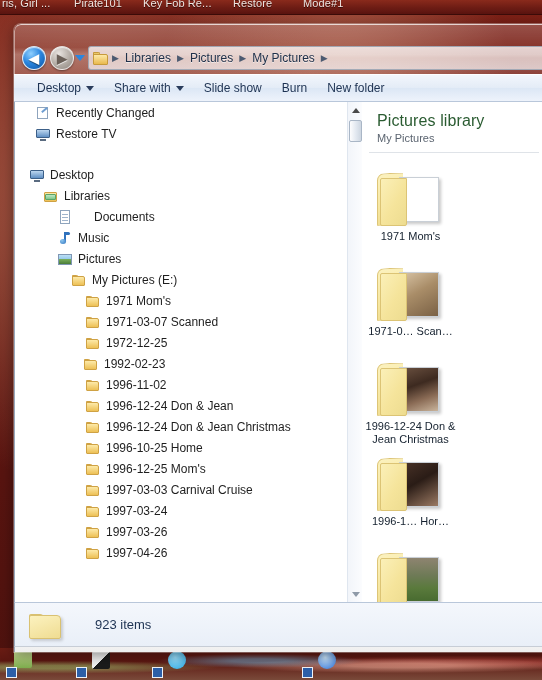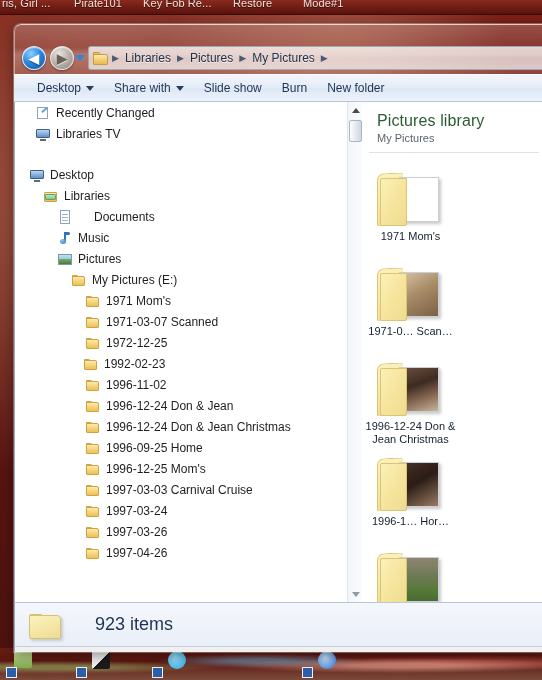--- a/index.html
+++ b/index.html
@@ -296,21 +296,21 @@
     border-left:1px solid #9aa9bd;border-right:1px solid #9aa9bd;
     box-sizing:border-box;
     display:flex;align-items:center;
   }
   #details-folder{position:relative;width:36px;height:30px;margin-left:14px;flex:0 0 auto;}
   #details-folder .db{position:absolute;left:0;bottom:1px;width:32px;height:24px;
     background:linear-gradient(160deg,#fcf2bf,#efdc92);border:1px solid #d9c172;box-sizing:border-box;border-radius:2px 4px 2px 2px;
     box-shadow:2px 2px 3px rgba(0,0,0,.16);}
   #details-folder .dt{position:absolute;left:0;top:4px;width:14px;height:4px;
     background:#f3e3a2;border:1px solid #d9c172;border-bottom:none;box-sizing:border-box;border-radius:2px 3px 0 0;}
-  #details-count{font-size:18px;color:#1d3252;margin-left:30px;}
+  #details-count{font-size:13px;color:#1d3252;margin-left:30px;}
 
   
   #statusbar{
     position:absolute;left:0;top:622px;width:536px;height:26px;
     background:linear-gradient(180deg,#f1f1f1 0%,#e9e9e9 100%);
     border:1px solid #9aa9bd;border-top:1px solid #c7cdd6;
     box-sizing:border-box;display:flex;align-items:center;
   }
 </style>
 </head>
@@ -388,21 +388,21 @@
               <span class="b"></span>
               <span class="pen"></span>
             </span>
             <span class="lbl">Recently Changed</span>
           </div>
           <div class="tree-row" style="padding-left: 20px;">
             <span class="ico ico-monitor">
               <span class="scr"></span>
               <span class="base"></span>
             </span>
-            <span class="lbl">Libraries TV</span>
+            <span class="lbl">Restore TV</span>
           </div>
           <div style="height: 20px;"></div>
           <div class="tree-row" style="padding-left: 14px;">
             <span class="ico ico-monitor">
               <span class="scr"></span>
               <span class="base"></span>
             </span>
             <span class="lbl">Desktop</span>
           </div>
           <div class="tree-row" style="padding-left: 28px;">
@@ -491,21 +491,21 @@
               <span class="t"></span>
               <span class="b"></span>
             </span>
             <span class="lbl">1996-12-24 Don &amp; Jean Christmas</span>
           </div>
           <div class="tree-row" style="padding-left: 70px;">
             <span class="ico ico-folder">
               <span class="t"></span>
               <span class="b"></span>
             </span>
-            <span class="lbl">1996-09-25 Home</span>
+            <span class="lbl">1996-10-25 Home</span>
           </div>
           <div class="tree-row" style="padding-left: 70px;">
             <span class="ico ico-folder">
               <span class="t"></span>
               <span class="b"></span>
             </span>
             <span class="lbl">1996-12-25 Mom's</span>
           </div>
           <div class="tree-row" style="padding-left: 70px;">
             <span class="ico ico-folder">

